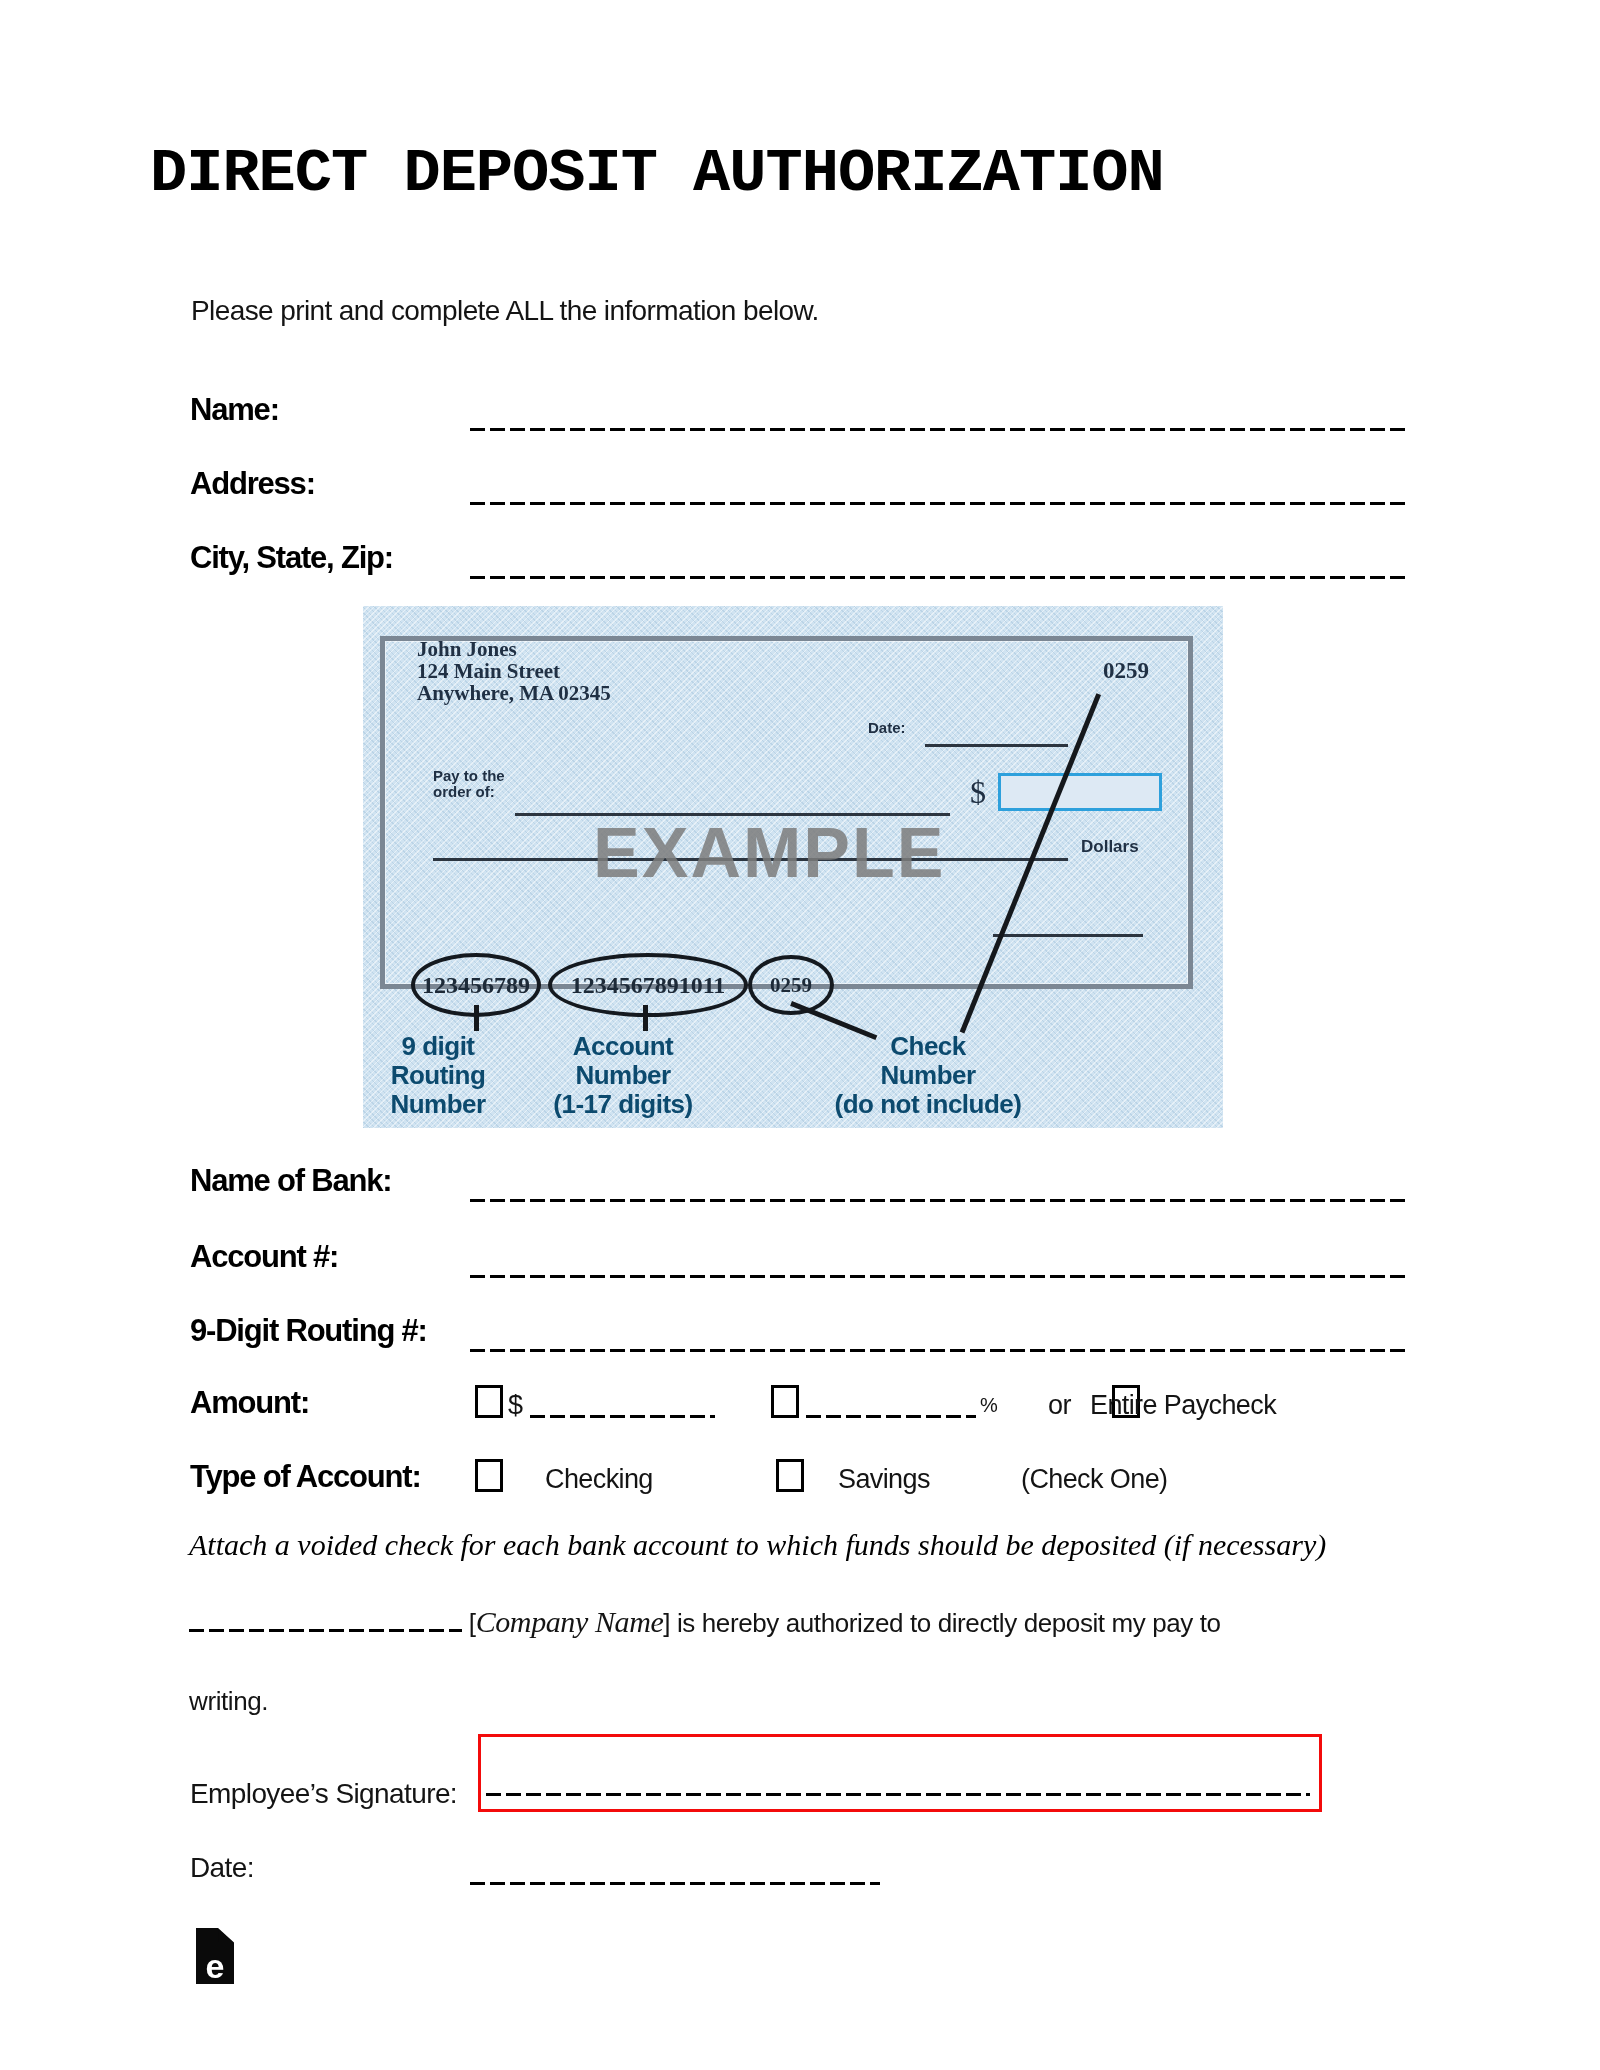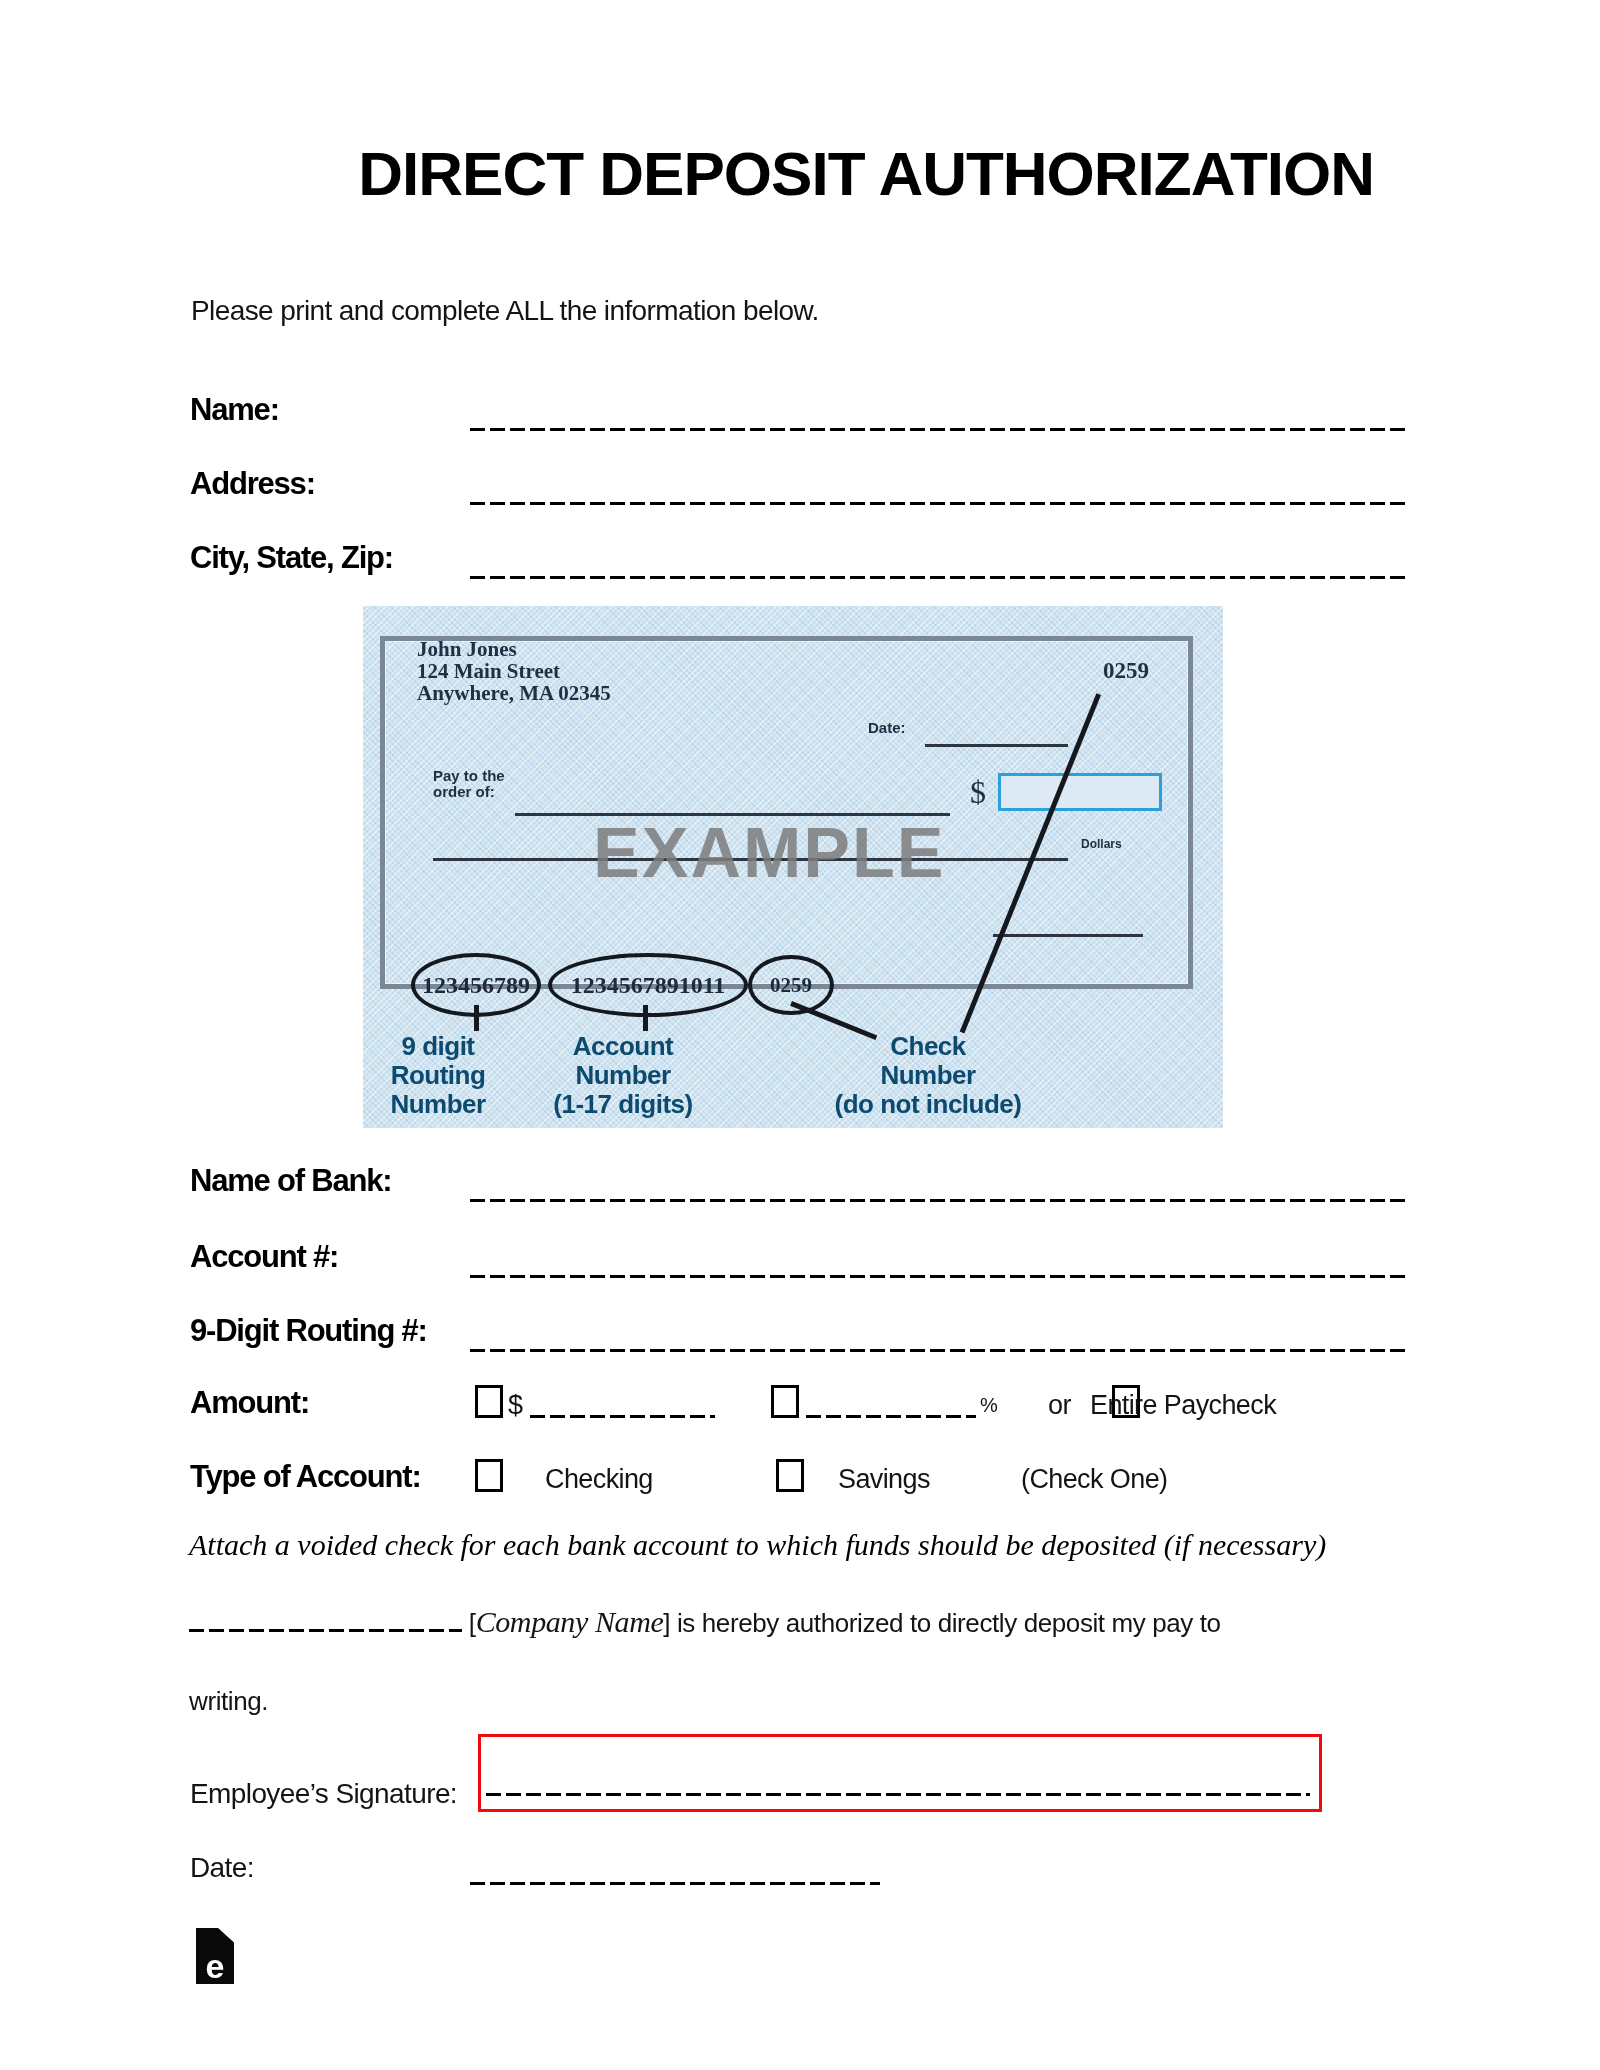--- a/index.html
+++ b/index.html
@@ -36,21 +36,21 @@
   #logo .fold{position:absolute;left:59%;top:1px;width:39%;height:24%;background:#0a0a0a;
               clip-path:polygon(0 0,100% 100%,0 100%);}
   #logo .letter{position:absolute;left:0;right:0;bottom:1px;text-align:center;color:#fff;
                 font-weight:bold;font-size:34px;line-height:34px;font-family:"Liberation Sans",sans-serif;}
 </style>
 </head>
 <body>
 
 <div id="page">
 
-  <div class="abs" style="left:150px;top:138px;width:1224px;text-align:right;font-weight:bold;font-size:62px;letter-spacing:-1px;">DIRECT DEPOSIT AUTHORIZATION</div>
+  <div class="abs" style="left:150px;top:138px;width:1224px;text-align:left;font-weight:bold;font-size:62px;letter-spacing:-1px;font-family:Liberation Mono, monospace;">DIRECT DEPOSIT AUTHORIZATION</div>
 
   <div class="abs txt-l" style="left:191px;top:283px;font-size:28px;margin-top:12px;">Please print and complete ALL the information below.</div>
 
   <div class="abs lbl-b" style="left:190px;top:392px;">Name:</div>
   <div class="abs dash" style="left:470px;top:428px;width:940px;"></div>
 
   <div class="abs lbl-b" style="left:190px;top:466px;">Address:</div>
   <div class="abs dash" style="left:470px;top:502px;width:940px;"></div>
 
   <div class="abs lbl-b" style="left:190px;top:540px;">City, State, Zip:</div>
@@ -73,21 +73,21 @@
     <div class="abs chk-ink" style="left:70px;top:162px;font-size:15px;line-height:16px;font-weight:bold;">
       <span style="display:block;">Pay to the</span>
       <span style="display:block;">order of:</span>
     </div>
     <div class="abs chk-line" style="left:152px;top:207px;width:435px;"></div>
 
     <div class="abs serif chk-ink" style="left:607px;top:168px;font-size:32px;">$</div>
     <div class="abs" style="left:635px;top:167px;width:158px;height:32px;border:3px solid #2da0dc;background:#dde9f4;"></div>
 
     <div class="abs chk-line" style="left:70px;top:252px;width:635px;"></div>
-    <div class="abs chk-ink" style="left:718px;top:231px;font-size:12px;font-weight:bold;">Dollars</div>
+    <div class="abs chk-ink" style="left:718px;top:231px;font-size:17px;font-weight:bold;">Dollars</div>
 
     <div class="abs" style="left:230px;top:207px;font-size:70px;font-weight:bold;letter-spacing:2px;color:#7d7d7d;opacity:.85;">EXAMPLE</div>
 
     <div class="abs chk-line" style="left:630px;top:328px;width:150px;"></div>
 
     <div class="abs micr-circle" style="left:48px;top:347px;width:122px;height:56px;font-size:24px;">
       <span>123456789</span>
     </div>
     <div class="abs micr-circle" style="left:185px;top:347px;width:192px;height:56px;font-size:24px;">
       <span>1234567891011</span>

